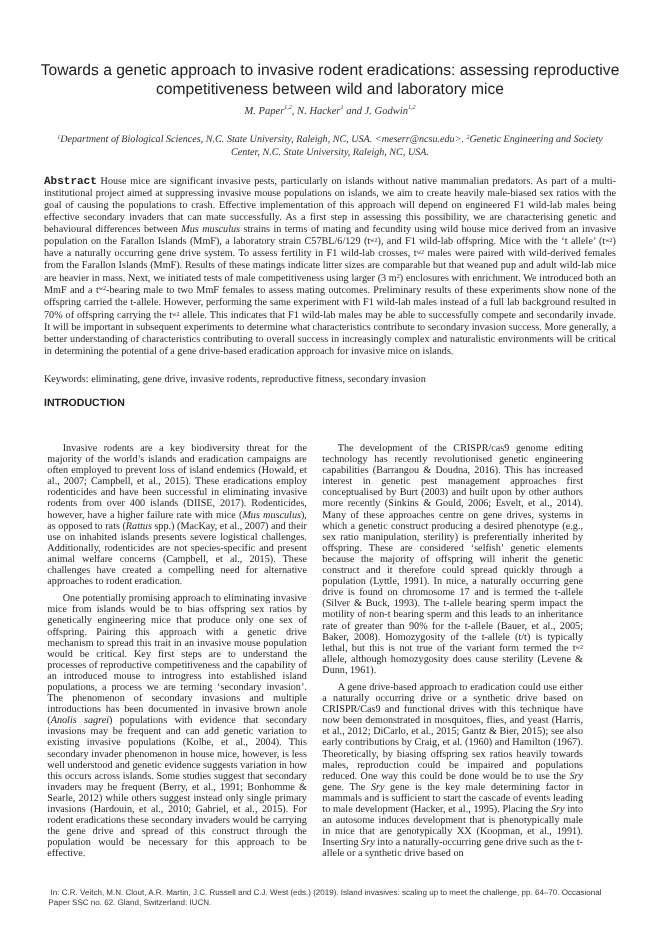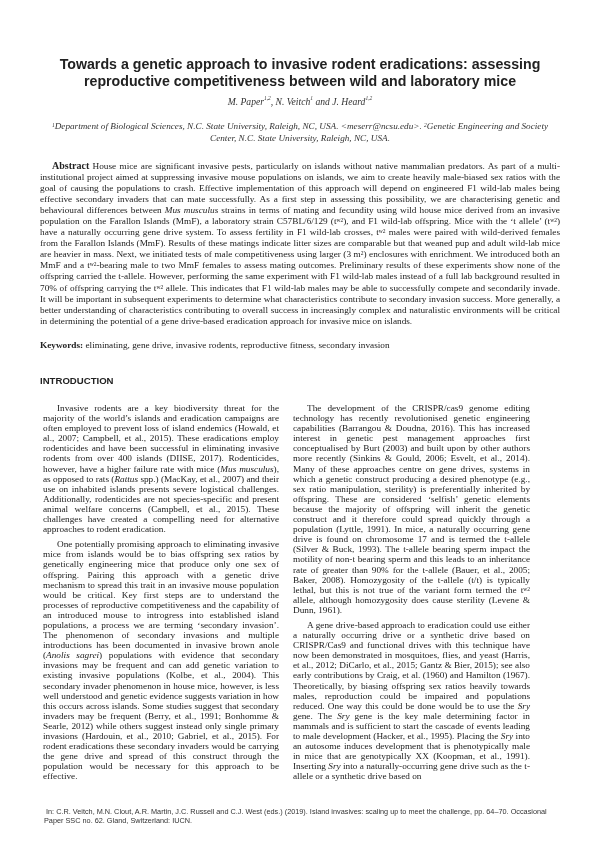--- a/index.html
+++ b/index.html
@@ -1,67 +1,67 @@
 <!DOCTYPE html>
 <html><head>
   <meta charset="utf-8">
   <style>
     * { margin: 0; padding: 0; box-sizing: border-box; }
     html, body { width: 600px; height: 849px; background: #ffffff; overflow: hidden; }
     body { position: relative; color: #1d1d1d; font-family: "Liberation Serif", serif; }
 
     .title {
       position: absolute; left: 30px; top: 56px; width: 540px;
-      text-align: center; font-family: "Liberation Sans", sans-serif; font-weight: bold;
+      text-align: center; font-family: "Liberation Sans", sans-serif; font-weight: normal;
       font-size: 14.2px; line-height: 17px; color: #222;
     }
     .authors {
       position: absolute; left: 0; top: 96px; width: 600px; text-align: center;
       font-style: italic; font-size: 9.6px; color: #333;
     }
     .affil {
       position: absolute; left: 50px; top: 120px; width: 500px; text-align: center;
       font-style: italic; font-size: 9.2px; line-height: 12px; color: #333;
     }
     sup { font-size: 5.5px; vertical-align: top; position: relative; top: -1px; }
 
     .abstract {
       position: absolute; left: 40px; top: 160px; width: 520px;
       font-size: 9.25px; line-height: 11.05px; text-align: justify; color: #222;
     }
-    .abstract .lead { font-family: Liberation Serif, serif; font-weight: bold; font-size: 10px; margin-left: 12px; }
+    .abstract .lead { font-family: Liberation Mono, monospace; font-weight: bold; font-size: 10px; }
     .keywords {
       position: absolute; left: 40px; top: 340px; width: 520px;
       font-size: 9.25px; color: #222;
     }
-    .keywords b { font-weight: bold; }
+    .keywords b { font-weight: normal; }
 
     .section-heading {
-      position: absolute; left: 40px; top: 375px;
+      position: absolute; left: 40px; top: 361px;
       font-family: "Liberation Sans", sans-serif; font-weight: bold; font-size: 9.6px; color: #222;
     }
 
     .col { position: absolute; top: 393px; font-size: 9.25px; line-height: 10.1px; text-align: justify; color: #222; margin-top: 10px; }
     .col.left { left: 43px; width: 236px; }
     .col.right { left: 293px; width: 237px; }
     .col p { text-indent: 14px; margin-bottom: 5px; }
 
     .footer {
       position: absolute; left: 44px; top: 807px; width: 520px;
       font-family: "Liberation Sans", sans-serif; font-size: 7.3px; line-height: 9.2px; color: #333;
     }
     .footer .marker { display: inline-block; width: 2px; }
   </style>
 </head>
 <body>
 
 <h1 class="title">Towards a genetic approach to invasive rodent eradications: assessing reproductive competitiveness between wild and laboratory mice</h1>
 
 <div class="authors">
-  <span>M. Paper</span><sup>1,2</sup><span>, </span><span>N. Veitch</span><sup>1</sup><span> and </span><span>J. Heard</span><sup>1,2</sup>
+  <span>M. Paper</span><sup>1,2</sup><span>, </span><span>N. Hacker</span><sup>1</sup><span> and </span><span>J. Godwin</span><sup>1,2</sup>
 </div>
 
 <div class="affil">
   <sup>1</sup><span>Department of Biological Sciences, N.C. State University, Raleigh, NC, USA. &lt;meserr@ncsu.edu&gt;.</span> <sup>2</sup><span>Genetic Engineering and Society Center, N.C. State University, Raleigh, NC, USA.</span>
 </div>
 
 <div class="abstract">
   <span class="lead">Abstract</span><span> House mice are significant invasive pests, particularly on islands without native mammalian predators. As part of a multi-institutional project aimed at suppressing invasive mouse populations on islands, we aim to create heavily male-biased sex ratios with the goal of causing the populations to crash. Effective implementation of this approach will depend on engineered F1 wild-lab males being effective secondary invaders that can mate successfully. As a first step in assessing this possibility, we are characterising genetic and behavioural differences between </span><i>Mus musculus</i><span> strains in terms of mating and fecundity using wild house mice derived from an invasive population on the Farallon Islands (MmF), a laboratory strain C57BL/6/129 (t</span><sup>w2</sup><span>), and F1 wild-lab offspring. Mice with the ‘t allele’ (t</span><sup>w2</sup><span>) have a naturally occurring gene drive system. To assess fertility in F1 wild-lab crosses, t</span><sup>w2</sup><span> males were paired with wild-derived females from the Farallon Islands (MmF). Results of these matings indicate litter sizes are comparable but that weaned pup and adult wild-lab mice are heavier in mass. Next, we initiated tests of male competitiveness using larger (3 m</span><sup>2</sup><span>) enclosures with enrichment. We introduced both an MmF and a t</span><sup>w2</sup><span>-bearing male to two MmF females to assess mating outcomes. Preliminary results of these experiments show none of the offspring carried the t-allele. However, performing the same experiment with F1 wild-lab males instead of a full lab background resulted in 70% of offspring carrying the t</span><sup>w2</sup><span> allele. This indicates that F1 wild-lab males may be able to successfully compete and secondarily invade. It will be important in subsequent experiments to determine what characteristics contribute to secondary invasion success. More generally, a better understanding of characteristics contributing to overall success in increasingly complex and naturalistic environments will be critical in determining the potential of a gene drive-based eradication approach for invasive mice on islands.</span>
 </div>
 

